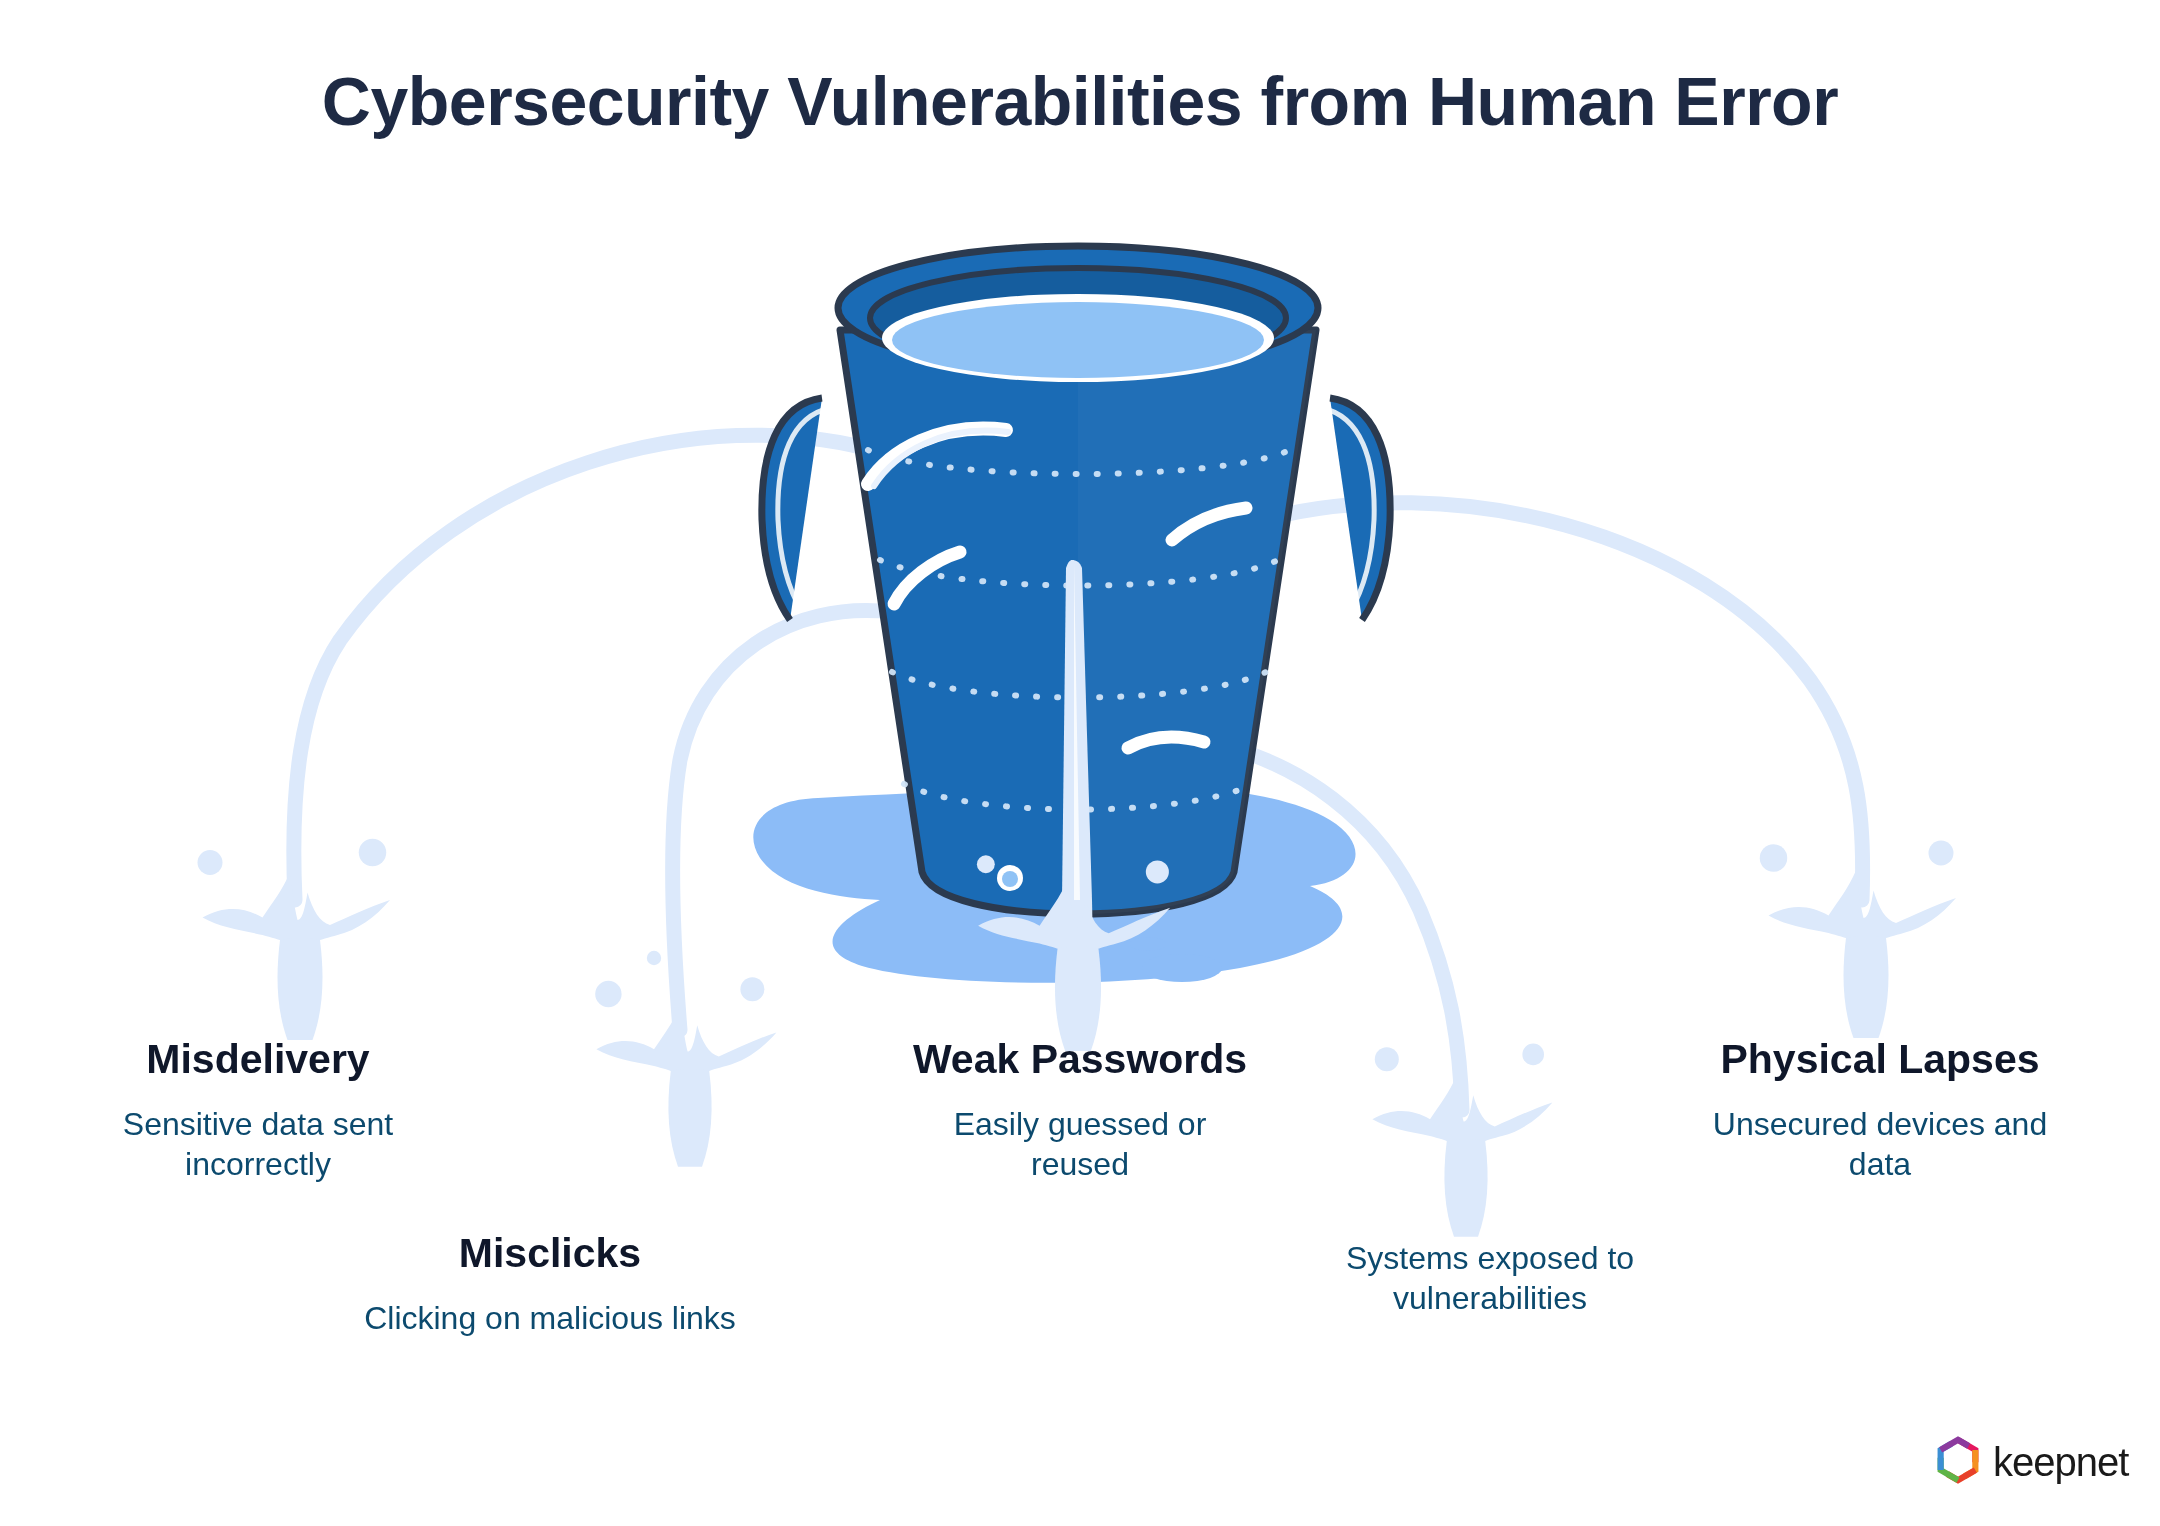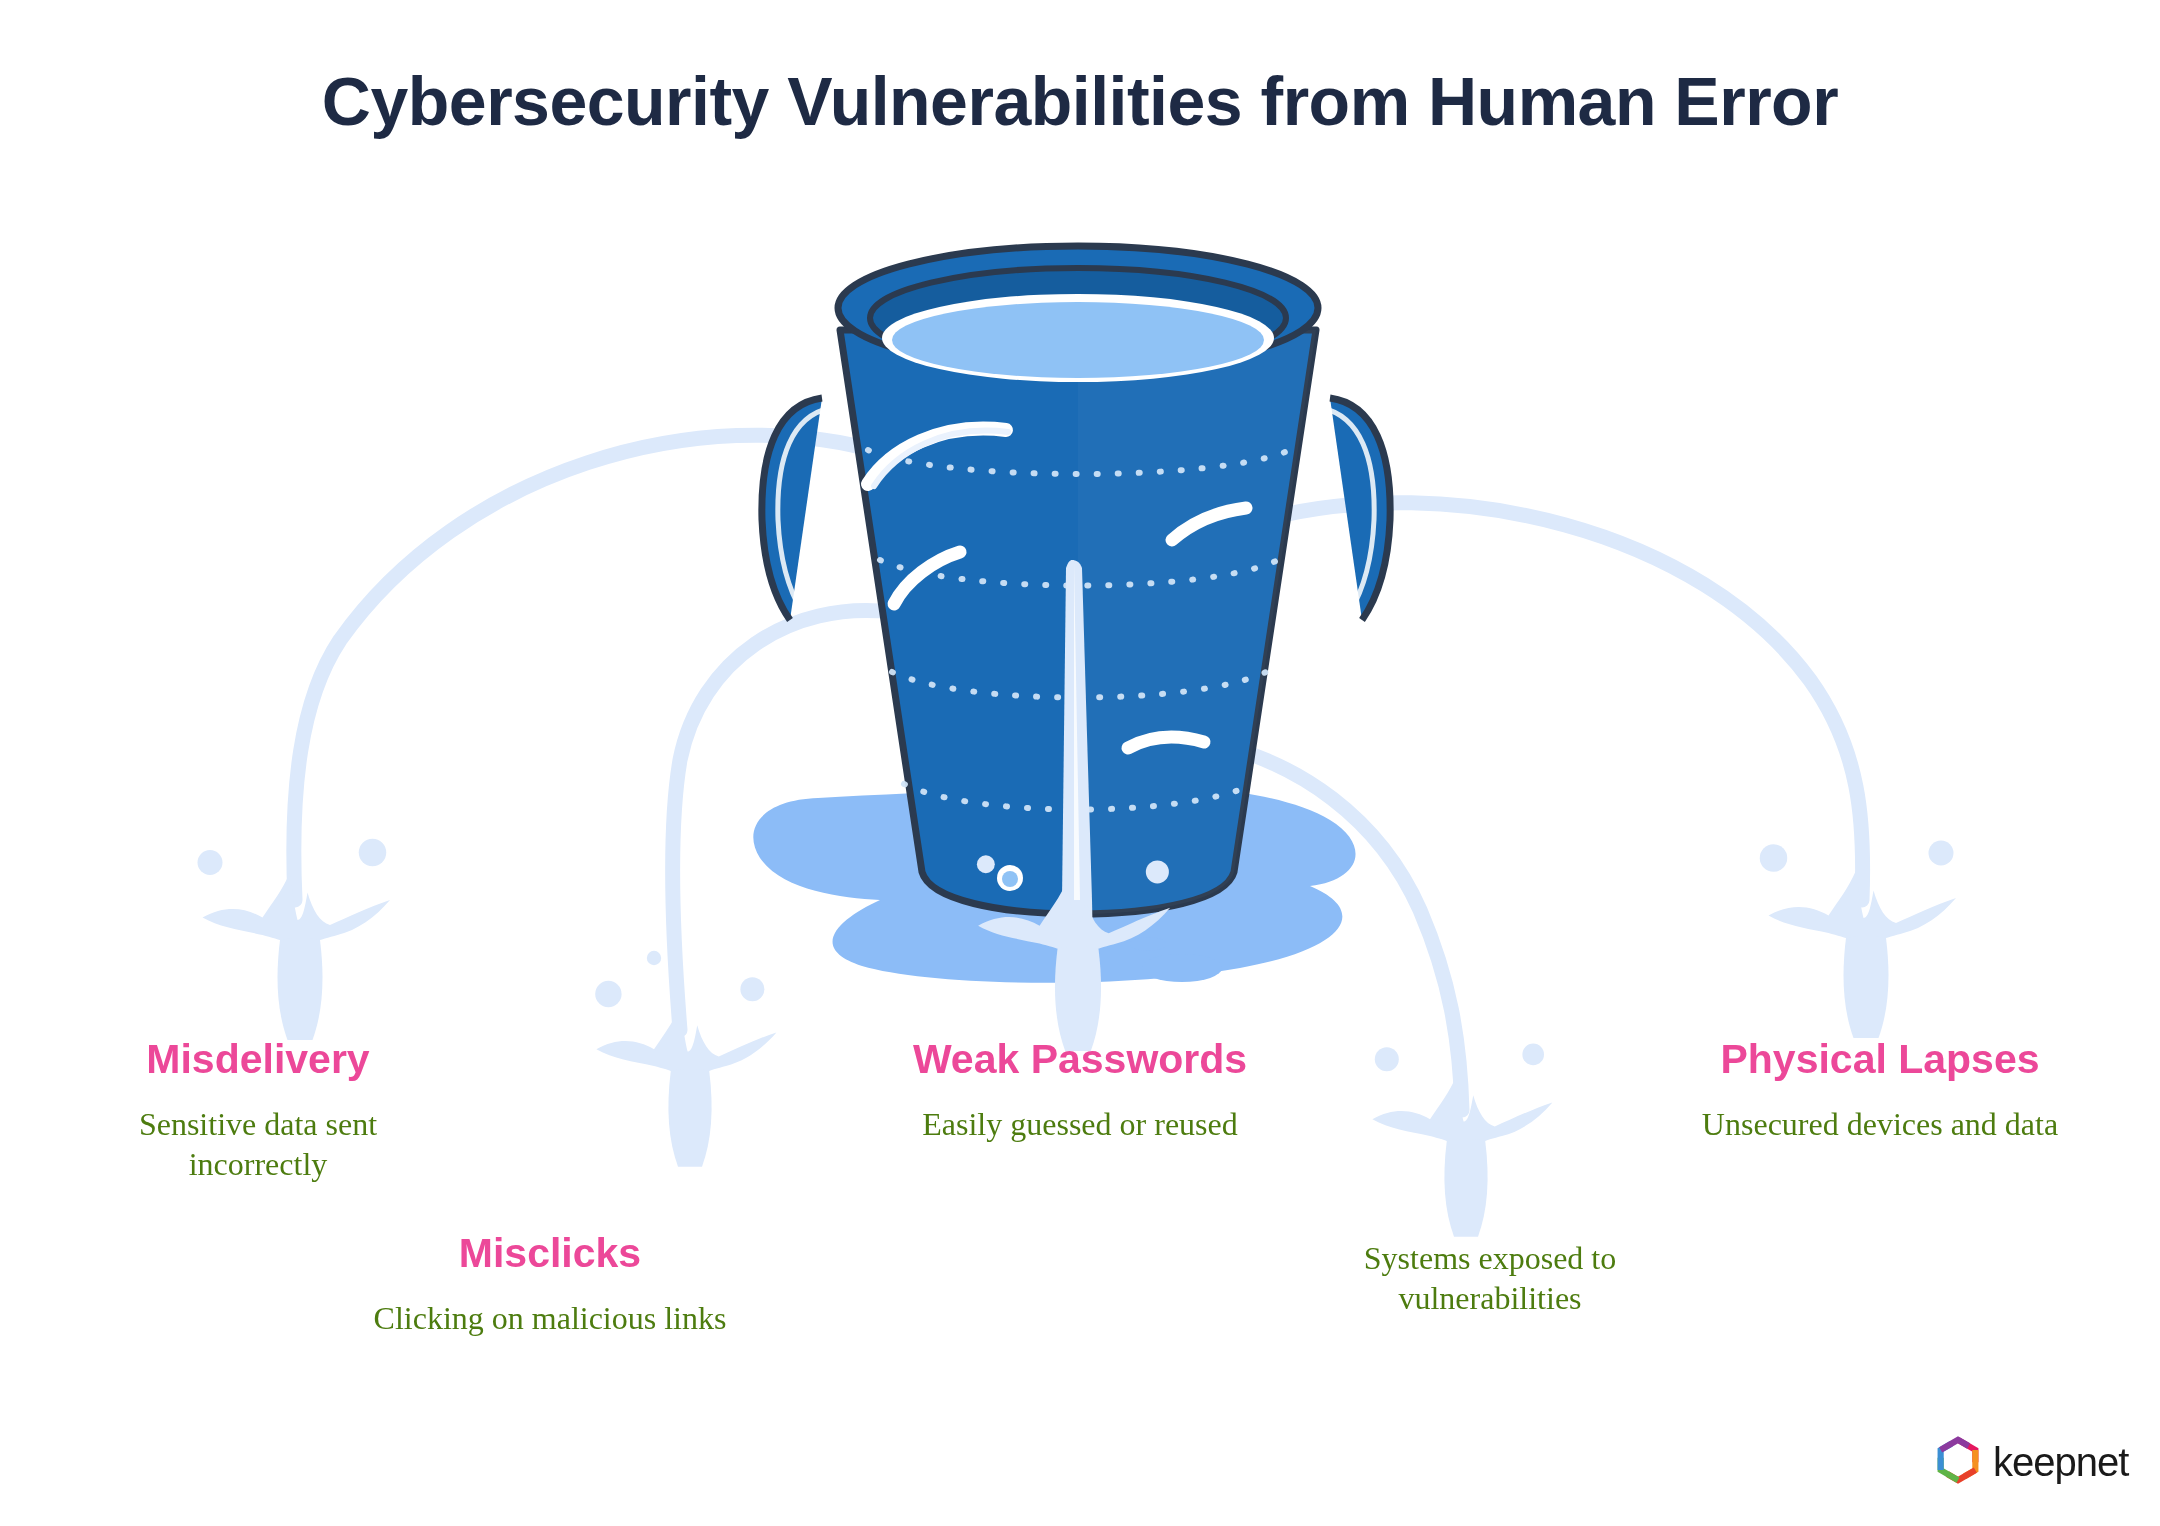--- a/index.html
+++ b/index.html
@@ -19,34 +19,33 @@
     text-align:center;
     font-size:68px;
     font-weight:bold;
     color:#1e2a44;
     letter-spacing:-0.5px;
     white-space:nowrap;
   }
 
   .item{position:absolute;text-align:center;}
   .item .head{
-    color:#ec4899;
+    color:#0f172a;
     font-weight:bold;
     font-size:41px;
     line-height:1.22;
     margin:0;
   }
   .item .desc{
-    color:#4d7c0f;
+    color:#0c4a6e;
     font-size:32px;
     line-height:1.26;
     margin:0;
     padding-top:20px;
     font-weight:normal;
-    font-family:Liberation Serif, serif;
   }
 
   
   #item-misdelivery{left:68px;  top:1034px; width:380px;}
   #item-misclicks  {left:360px; top:1228px; width:380px;}
   #item-weakpw     {left:905px; top:1034px; width:350px;}
   #item-patch      {left:1320px;top:1218px; width:340px;}
   #item-physical   {left:1690px;top:1034px; width:380px;}
 
   .logo{

